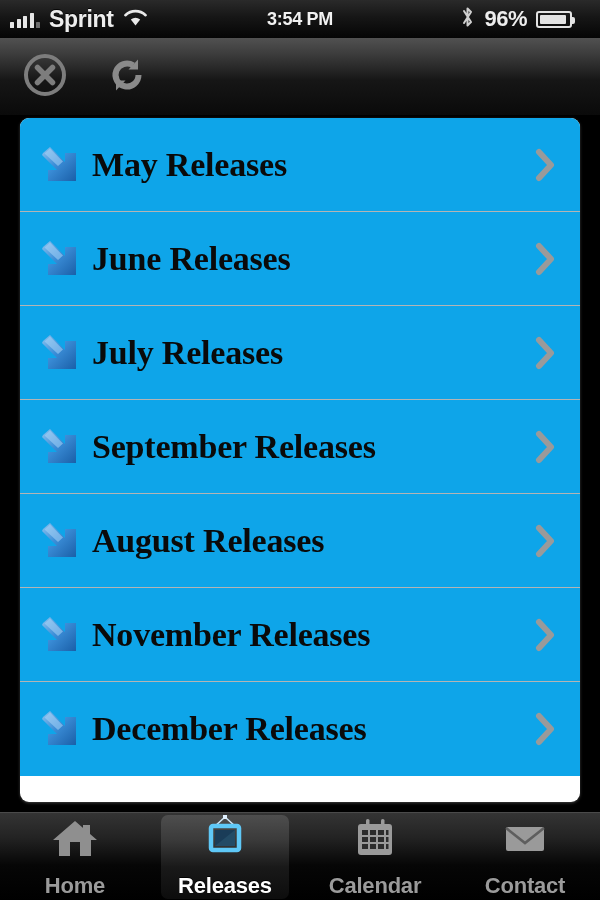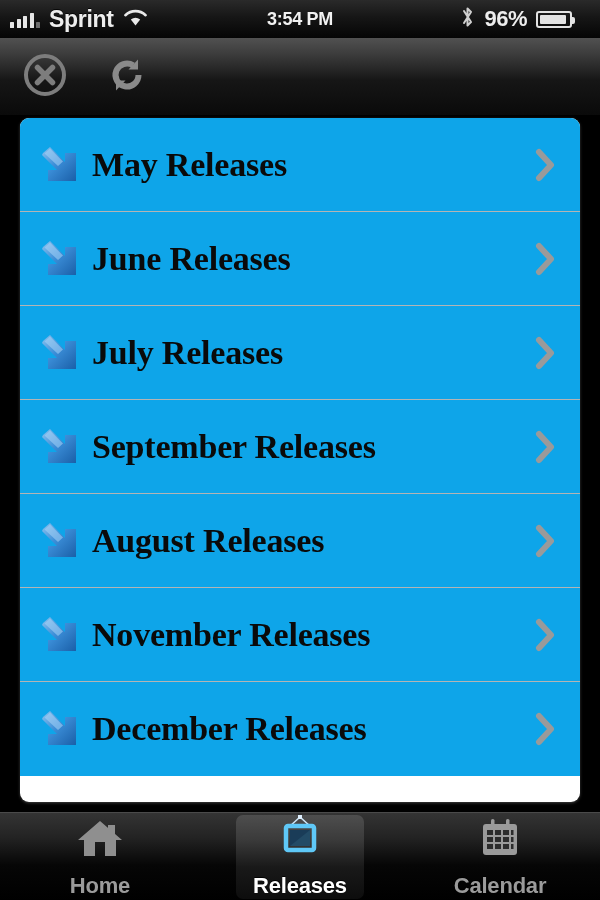--- a/index.html
+++ b/index.html
@@ -307,16 +307,27 @@
                 <rect x="20" y="28" width="6" height="5"></rect>
               <rect x="28" y="28" width="6" height="5"></rect>
                 <rect x="36" y="28" width="2.5" height="5"></rect>
             </g>
           </svg>
         </span>
         <span class="tab-label">Calendar</span>
       </div>
     </div>
 
+    <div class="tab">
+      <div class="tab-inner">
+        <span class="tab-ico">
+          <svg width="52" height="44" viewBox="0 0 52 44">
+            <rect x="7" y="11" width="38" height="24" rx="2" fill="#9a9a9a"></rect>
+            <path d="M7 12 L26 27 L45 12" stroke="#5e5e5e" stroke-width="2.6" fill="none"></path>
+          </svg>
+        </span>
+        <span class="tab-label">Contact</span>
+      </div>
+    </div>
 
   </div>
 
 </div>
 
 </body></html>

